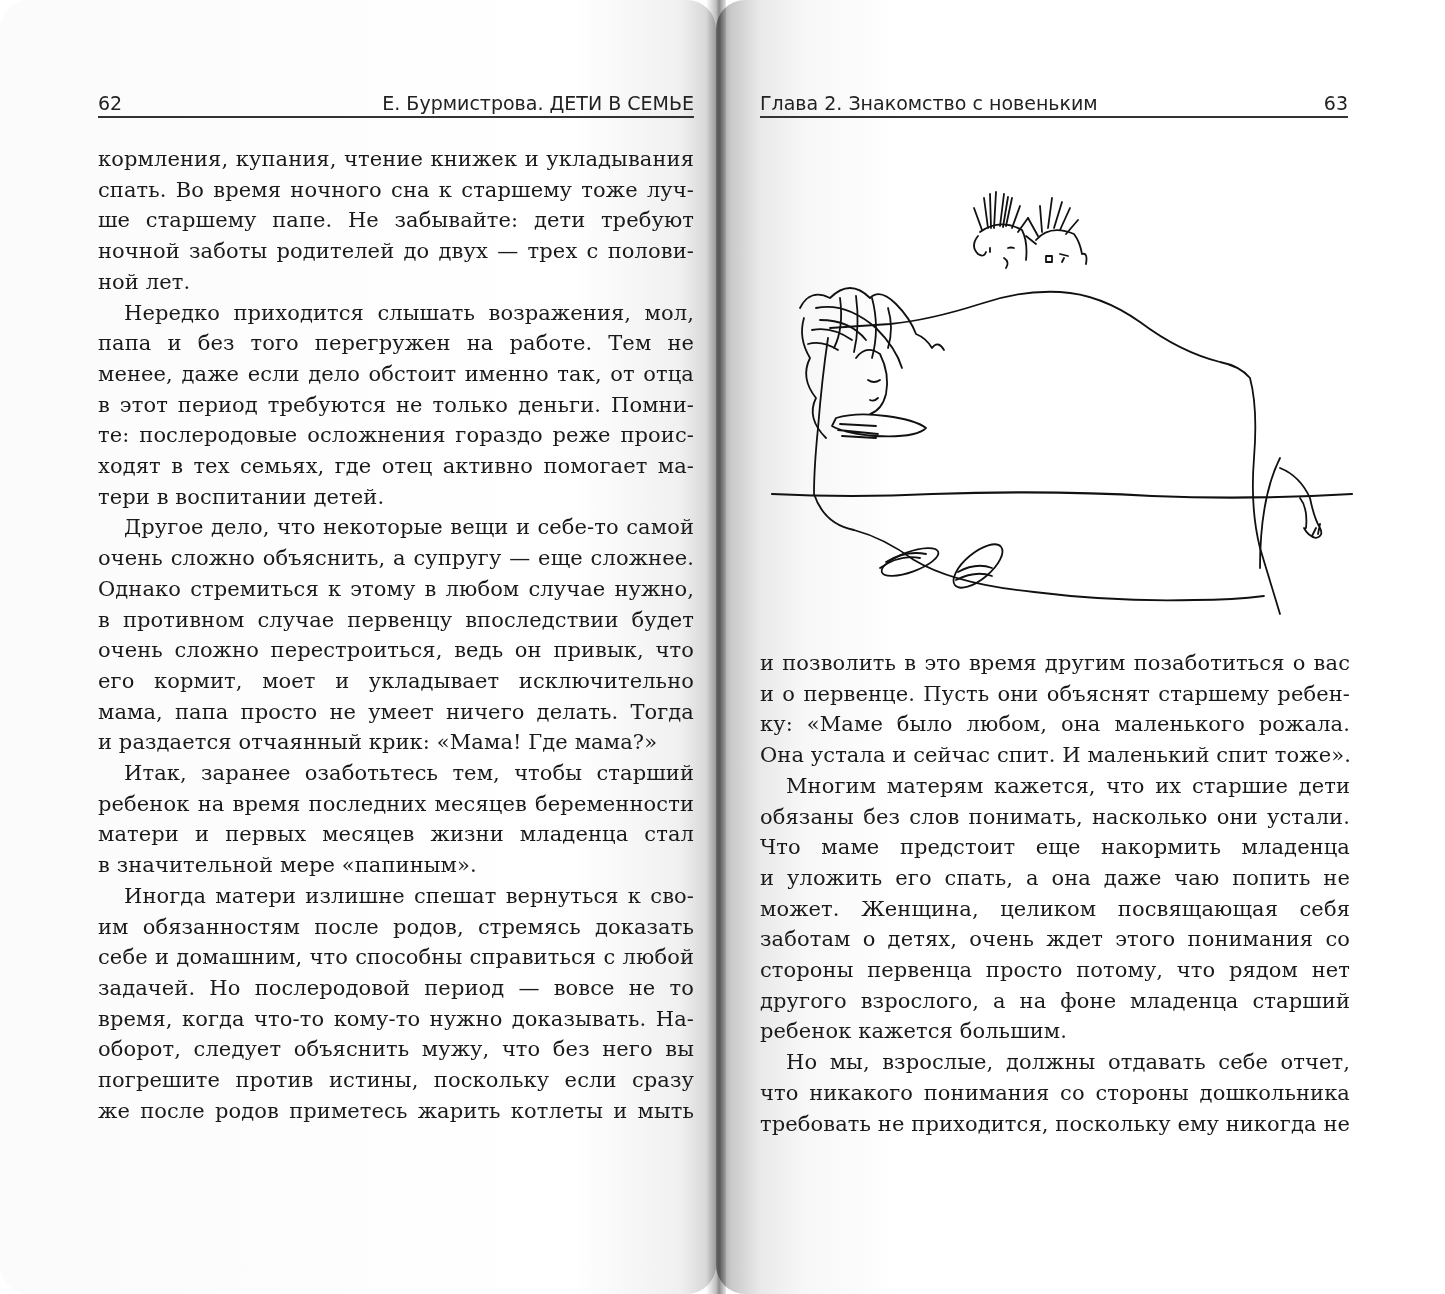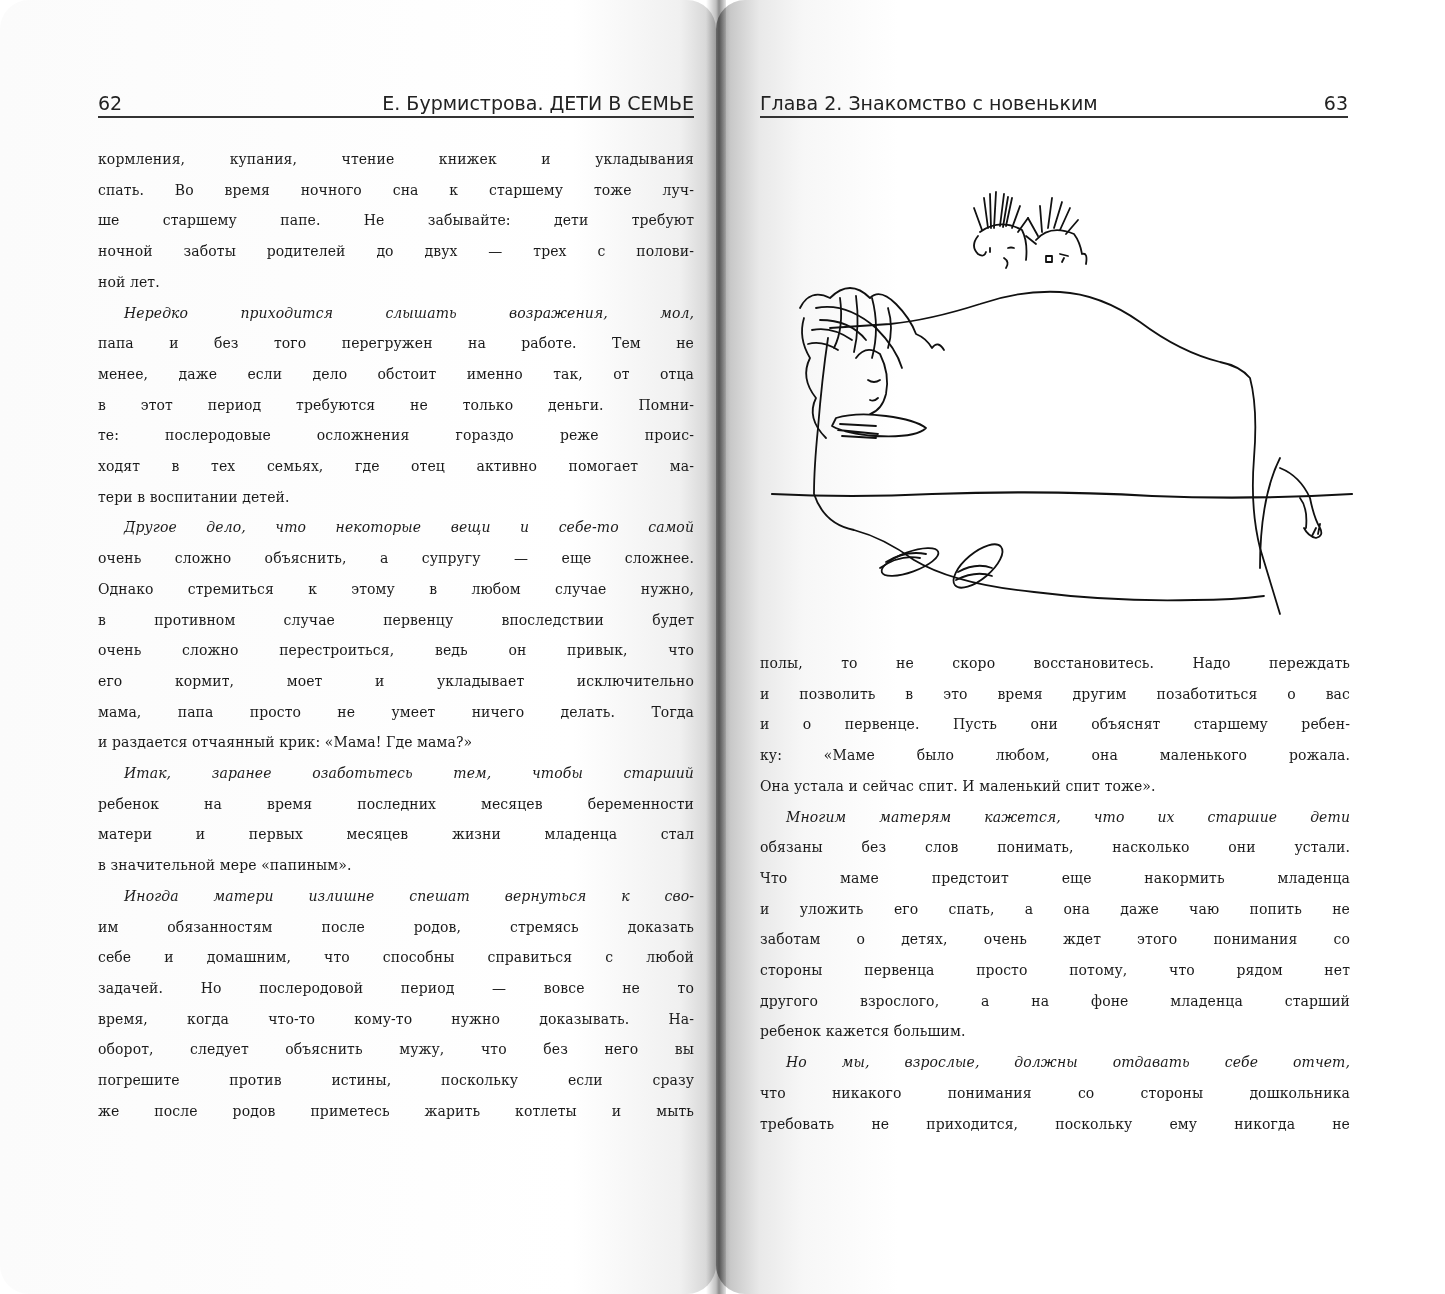--- a/index.html
+++ b/index.html
@@ -18,28 +18,28 @@
 
   .running-head {
     position: absolute; display: flex; justify-content: space-between; align-items: flex-end;
     font-family: "DejaVu Sans", "Liberation Sans", sans-serif;
     font-size: 19px; color: #222; border-bottom: 2px solid #333; padding-bottom: 2px;
   }
   .page-left .running-head { left: 98px; width: 596px; top: 92px; }
   .page-right .running-head { left: 44px; width: 588px; top: 92px; }
 
   .body-text {
-    position: absolute; font-size: 14px; line-height: 30.7px; text-align: justify;
+    position: absolute; font-size: 21px; line-height: 30.7px; text-align: justify;
     letter-spacing: 0.1px;
   }
   .page-left .body-text { left: 98px; width: 596px; top: 144px; }
   .page-right .body-text { left: 44px; width: 590px; }
   .line { display: block; text-align-last: justify; white-space: nowrap; }
   .line.last { text-align-last: left; }
-  .line.indent { padding-left: 26px; font-style: italic; }
+  .line.indent { padding-left: 26px; }
 
   .illustration { position: absolute; left: 44px; top: 148px; width: 600px; height: 480px; }
 </style>
 </head>
 <body>
 
 <div class="spread">
 
   <div class="page page-left">
     <div class="running-head">
@@ -124,29 +124,29 @@
 
       <g>
         <ellipse cx="150" cy="414" rx="30" ry="10" transform="rotate(-20 150 414)"></ellipse>
         <path d="M120 420 q20 -14 40 -10 M126 414 q20 -12 40 -8"></path>
         <ellipse cx="218" cy="418" rx="30" ry="13" transform="rotate(-40 218 418)"></ellipse>
         <path d="M196 432 q20 -10 36 -4 M198 424 q18 -10 34 -4"></path>
       </g>
     </svg>
 
     <div class="body-text" id="right-body" style="top:648px;">
-        <span class="line">полы, то не скоро восстановитесь. Надо переждать</span>
         <span class="line">и позволить в это время другим позаботиться о вас</span>
         <span class="line">и о первенце. Пусть они объяснят старшему ребен-</span>
         <span class="line">ку: «Маме было любом, она маленького рожала.</span>
         <span class="line last">Она устала и сейчас спит. И маленький спит тоже».</span>
         <span class="line indent">Многим матерям кажется, что их старшие дети</span>
         <span class="line">обязаны без слов понимать, насколько они устали.</span>
         <span class="line">Что маме предстоит еще накормить младенца</span>
         <span class="line">и уложить его спать, а она даже чаю попить не</span>
+        <span class="line">может. Женщина, целиком посвящающая себя</span>
         <span class="line">заботам о детях, очень ждет этого понимания со</span>
         <span class="line">стороны первенца просто потому, что рядом нет</span>
         <span class="line">другого взрослого, а на фоне младенца старший</span>
         <span class="line last">ребенок кажется большим.</span>
         <span class="line indent">Но мы, взрослые, должны отдавать себе отчет,</span>
         <span class="line">что никакого понимания со стороны дошкольника</span>
         <span class="line">требовать не приходится, поскольку ему никогда не</span>
       </div>
   </div>
 

